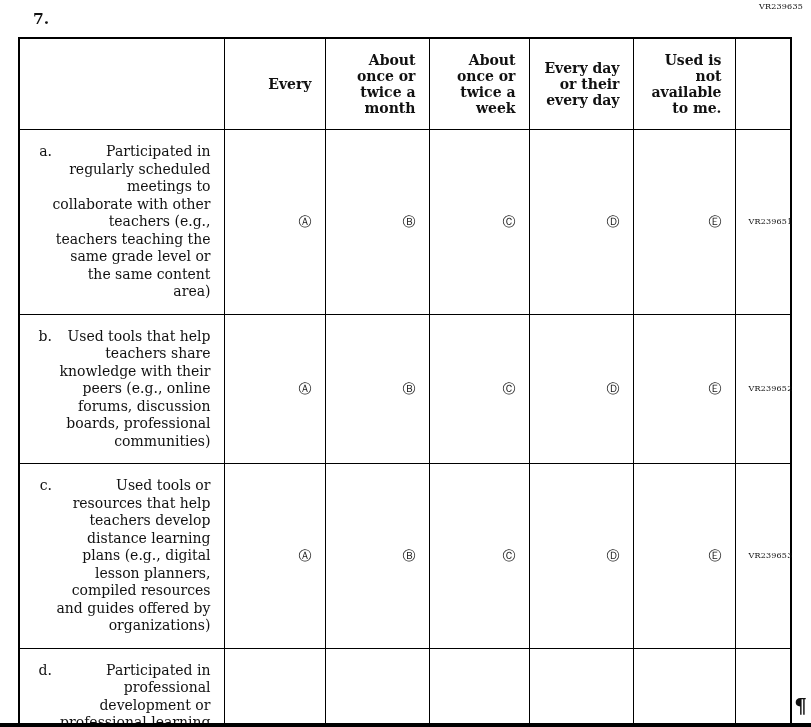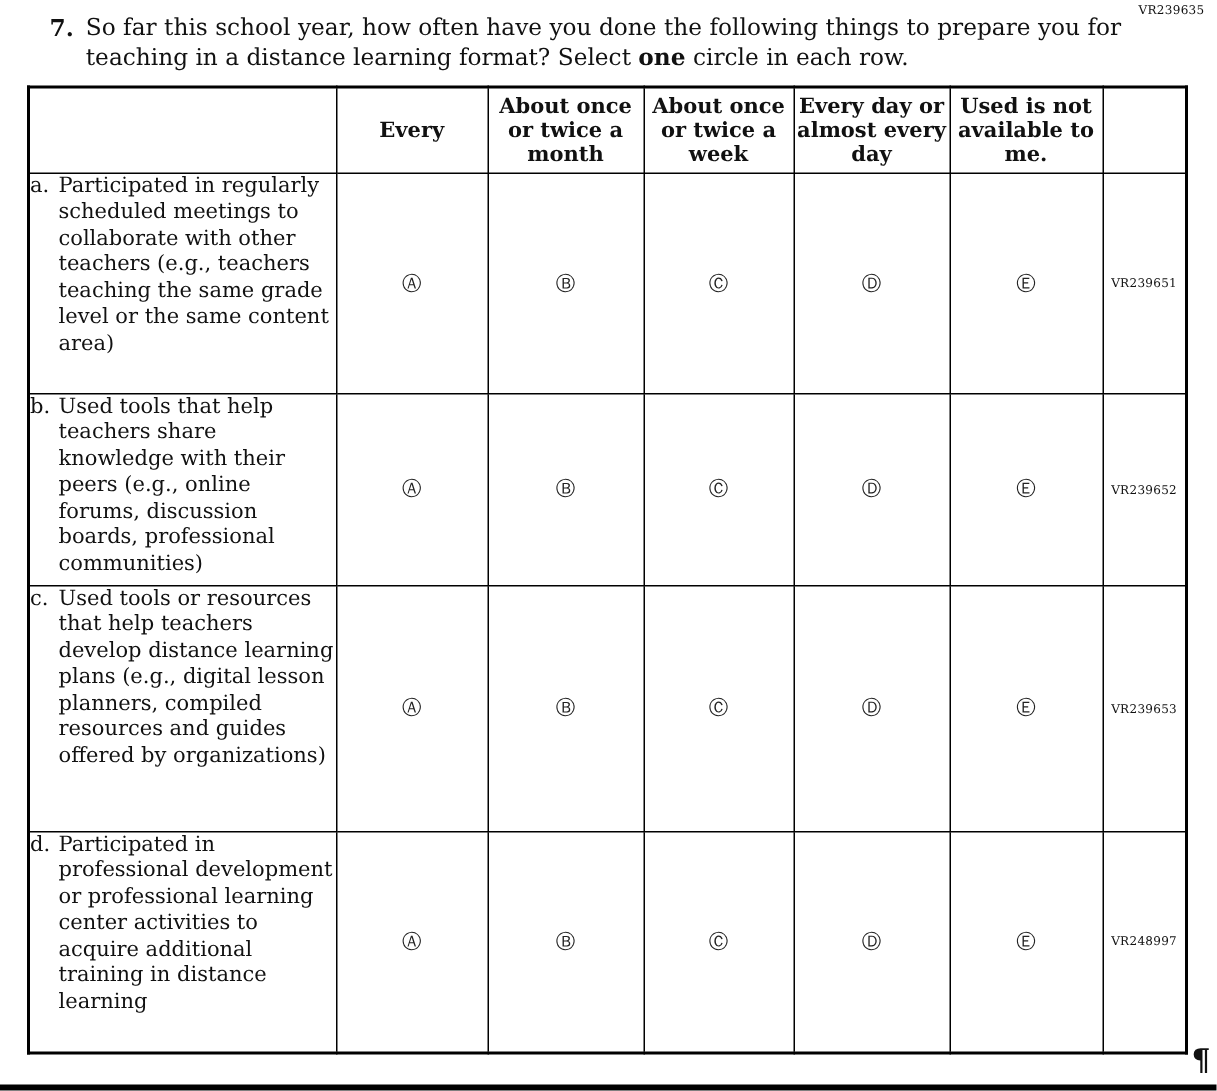--- a/index.html
+++ b/index.html
@@ -35,21 +35,22 @@
 
   table.survey {
     border-collapse: collapse;
     margin-left: 18px;
     width: 772px;
     table-layout: fixed;
     border: 2px solid #000;
   }
   table.survey th, table.survey td {
     border: 1px solid #000;
-    padding: 0;
+    padding: 13px;
+    text-align: right;
   }
   thead th {
     border-bottom: 2px solid #000;
     font-size: 14px;
     font-weight: bold;
     text-align: center;
     vertical-align: middle;
     line-height: 16px;
     height: 57px;
     padding: 2px 3px;
@@ -101,40 +102,39 @@
 </style>
 </head>
 <body>
 
 <div class="page">
 
   <div class="top-code">VR239635</div>
 
   <div class="question">
     <span class="qnum">7.</span>
-    <span class="qtext"><span>So far this school year, how often have you done the following things to prepare you for teaching in a distance learning format? Select </span><span class="qbold">one</span><span> circle in each row.</span></span>
   </div>
 
   <table class="survey">
     <colgroup>
       <col style="width:205px">
       <col style="width:101px">
       <col style="width:104px">
       <col style="width:100px">
       <col style="width:104px">
       <col style="width:102px">
       <col style="width:56px">
     </colgroup>
     <thead>
       <tr>
         <th class="stubhead"></th>
         <th>Every</th>
         <th>About once or twice a month</th>
         <th>About once or twice a week</th>
-        <th>Every day or almost every day</th>
+        <th>Every day or their every day</th>
         <th>Used is not available to me.</th>
         <th></th>
       </tr>
     </thead>
     <tbody>
       <tr class="row-a">
         <td class="stub">
           <div class="row-label">
             <span class="row-letter">a.</span>
             <span class="row-text">Participated in regularly scheduled meetings to collaborate with other teachers (e.g., teachers teaching the same grade level or the same content area)</span>

